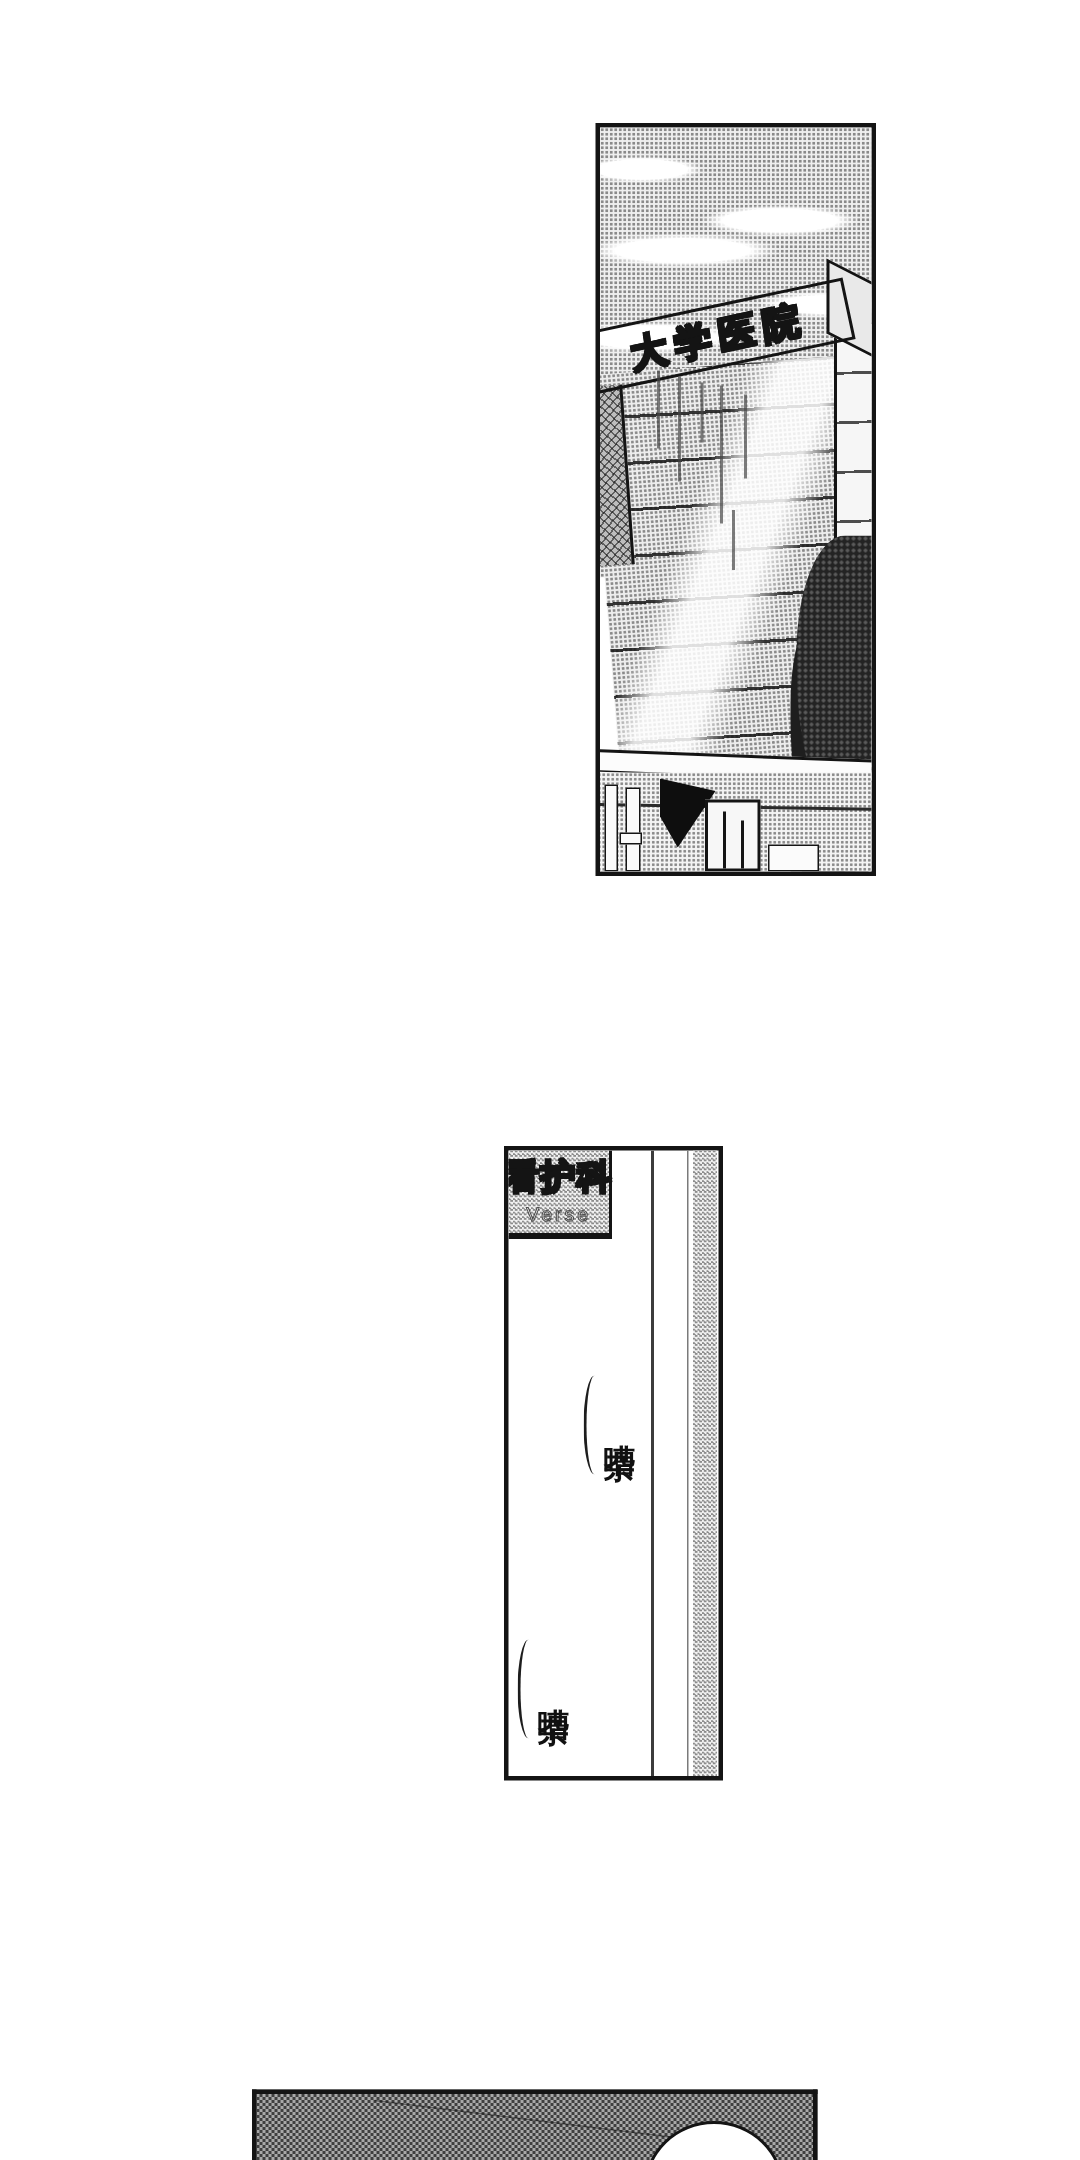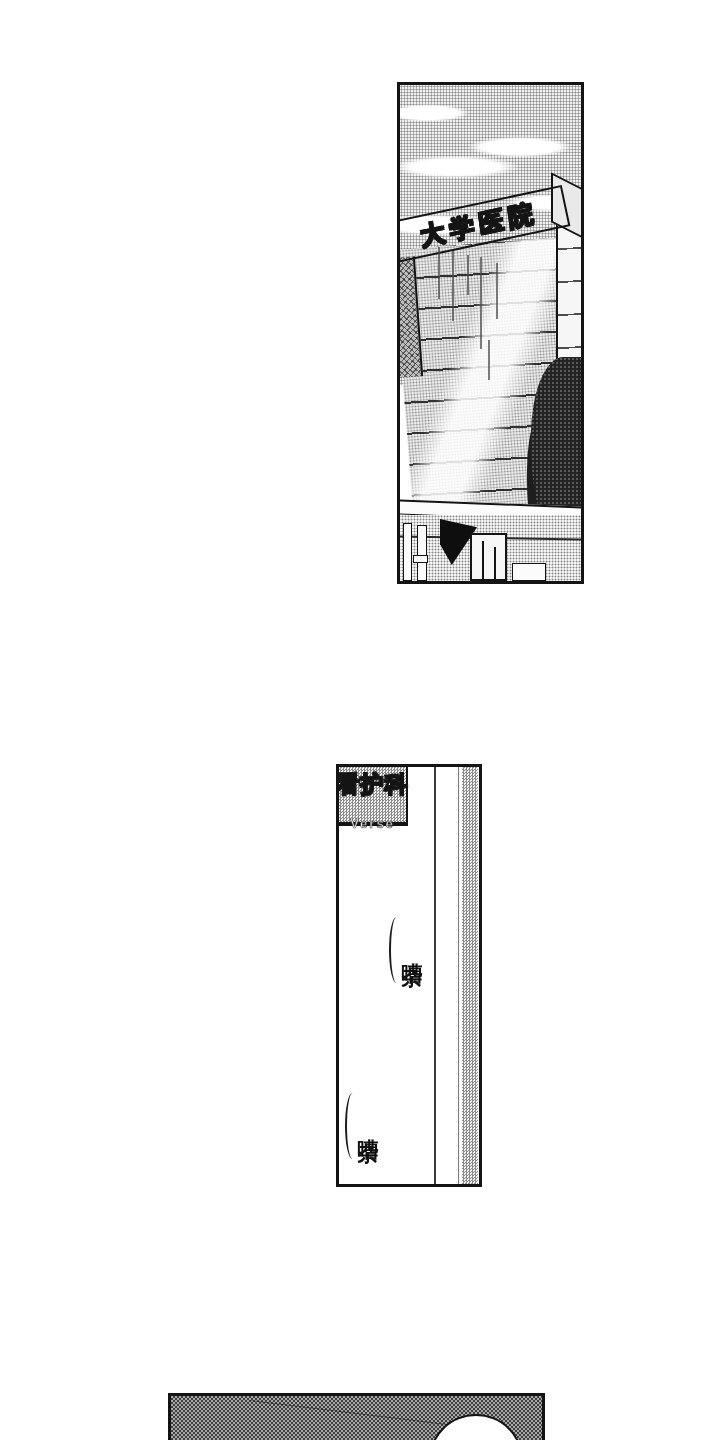--- a/index.html
+++ b/index.html
@@ -123,22 +123,22 @@
   .sign-cell.first{height:57px;border-bottom:2px solid #141414;}
   .sign-cell.second{height:74px;}
   .cjk-outline{
     color:#ffffff;font-weight:bold;
     -webkit-text-stroke:1.2px #141414;
     text-shadow:1px 1px 0 #141414,-1px 1px 0 #141414,1px -1px 0 #141414,-1px -1px 0 #141414;
     white-space:nowrap;
   }
   .sign-cell .main{font-size:23px;letter-spacing:1px;margin-top:2px;}
   .sign-cell .sub{
-    font-size:13px;font-weight:bold;color:rgba(255,255,255,0.9);
-    -webkit-text-stroke:0.7px rgba(40,40,40,0.8);letter-spacing:2px;margin-top:16px;
+    font-size:13px;font-weight:normal;color:rgba(255,255,255,0.9);
+    -webkit-text-stroke:0.7px rgba(40,40,40,0.8);letter-spacing:2px;margin-top:2px;
   }
   .sign-cell.second .sub{color:rgba(255,255,255,0.55);-webkit-text-stroke:0.5px rgba(90,90,90,0.6);}
   .wall-line-1{position:absolute;left:95px;top:0;width:2px;height:100%;background:#3c3c3c;}
   .wall-line-2{position:absolute;left:119px;top:0;width:1.2px;height:100%;background:#7a7a7a;}
   .wall-strip{position:absolute;left:122.5px;top:0;width:16.5px;height:100%;}
   .sfx{position:absolute;display:flex;align-items:center;}
   .sfx-arc{
     width:13px;height:66px;border-left:2px solid #1d1d1d;border-radius:50%/50%;
     margin-right:-2px;flex:0 0 auto;
   }

